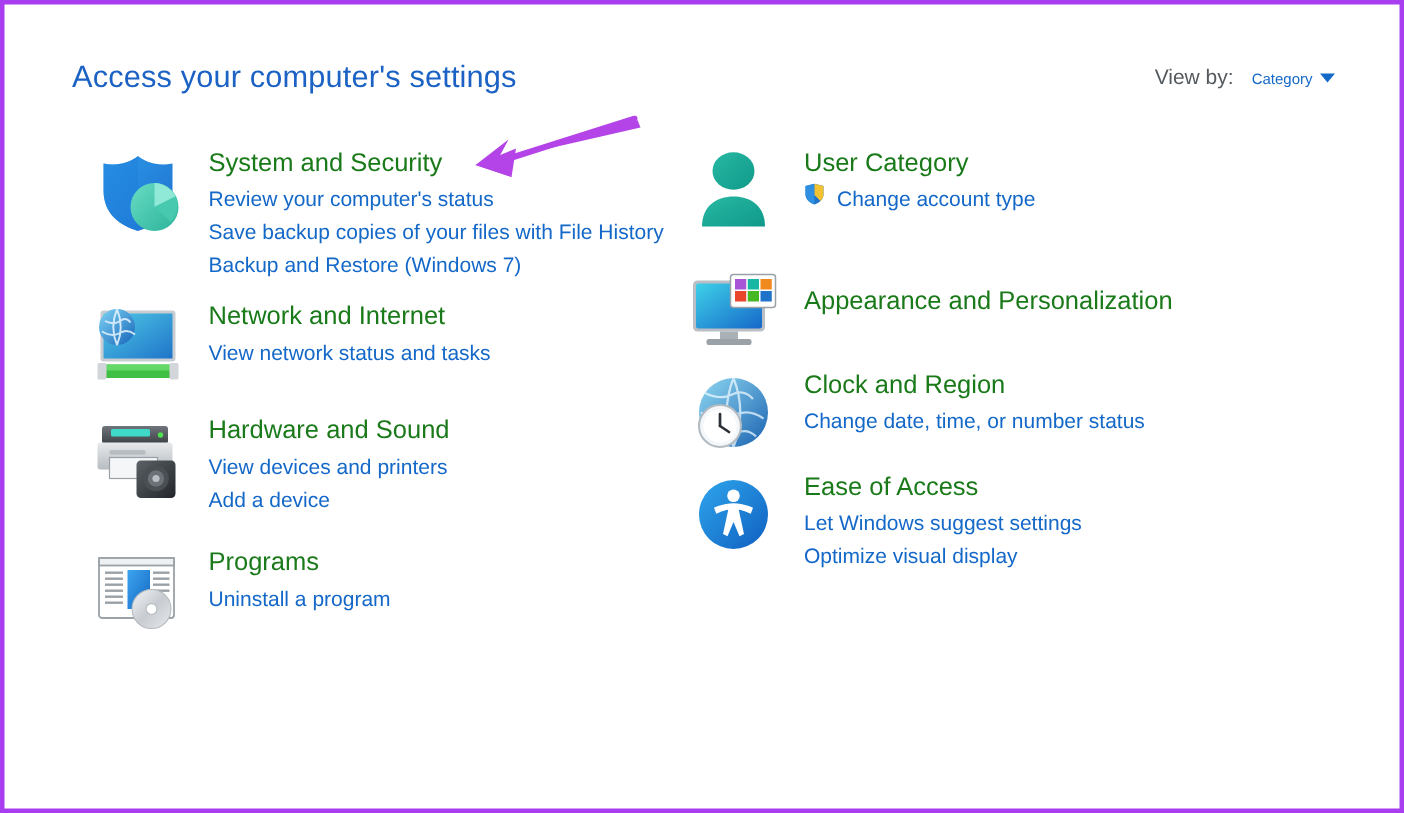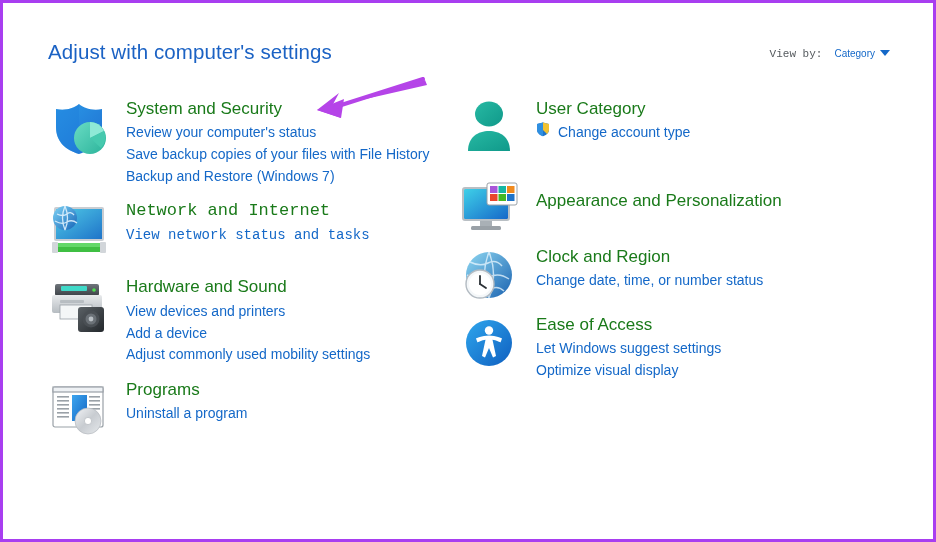--- a/index.html
+++ b/index.html
@@ -23,34 +23,34 @@
     color: #1b62c4;
     letter-spacing: 0.1px;
     white-space: nowrap;
   }
   #viewby {
     position: absolute;
     right: 43px; top: 40px;
     display: flex; align-items: baseline; gap: 12px;
     white-space: nowrap;
   }
-  #viewby .vb-label { font-size: 11px; color: #555a5e; font-family: Liberation Mono, monospace; }
+  #viewby .vb-label { font-size: 14px; color: #555a5e; }
   #viewby .vb-value { font-size: 10px; color: #1468c8; }
   #viewby .vb-caret {
     display: inline-block;
     width: 0; height: 0;
     margin-left: 5px;
     border-left: 5px solid transparent;
     border-right: 5px solid transparent;
     border-top: 6px solid #1468c8;
     vertical-align: middle;
   }
 
   .col { position: absolute; top: 96px; }
-  #col-left  { left: 45px;  width: 410px; }
+  #col-left  { left: 58px;  width: 410px; }
   #col-right { left: 455px; width: 430px; }
 
   .cat { position: relative; min-height: 52px; margin-bottom: 14px; }
   .cat-icon {
     position: absolute; left: 0; top: 0;
     width: 62px; height: 58px;
   }
   .cat-body { margin-left: 78px; }
   .cat-title {
     font-size: 17px;
@@ -71,21 +71,21 @@
   .uac-shield { flex: 0 0 auto; display: inline-block; }
 
   
   #arrow { position: absolute; left: 292px; top: 74px; pointer-events: none; }
 </style>
 </head>
 <body>
 
 <div id="frame">
 
-  <div id="page-title">Adjust with computer's settings</div>
+  <div id="page-title">Access your computer's settings</div>
 
   <div id="viewby">
     <span class="vb-label">View by:</span>
     <span>
       <span class="vb-value">Category</span><span class="vb-caret"></span>
     </span>
   </div>
 
   <div class="col" id="col-left">
 
@@ -110,21 +110,21 @@
         </svg>
       </div>
       <div class="cat-body">
         <span class="cat-title">System and Security</span>
         <a class="cat-link">Review your computer's status</a>
         <a class="cat-link">Save backup copies of your files with File History</a>
         <a class="cat-link">Backup and Restore (Windows 7)</a>
       </div>
     </div>
 
-    <div class="cat" style="min-height:48px;font-family:Liberation Mono, monospace;">
+    <div class="cat" style="min-height:48px;">
       <div class="cat-icon">
         <svg width="62" height="58" viewBox="0 0 62 58">
           <defs>
             <linearGradient id="mong" x1="0" y1="0" x2="1" y2="1">
               <stop offset="0" stop-color="#4fc9e6"></stop>
               <stop offset="1" stop-color="#1f74c9"></stop>
             </linearGradient>
             <linearGradient id="glg" x1="0" y1="0" x2="1" y2="1">
               <stop offset="0" stop-color="#7fd4f5"></stop>
               <stop offset="1" stop-color="#1664b8"></stop>
@@ -172,21 +172,20 @@
           <rect x="30" y="30" width="26" height="25" rx="3" fill="url(#spg)"></rect>
           <circle cx="43" cy="42" r="8.5" fill="#4a4f54"></circle>
           <circle cx="43" cy="42" r="5.5" fill="#6b7177"></circle>
           <circle cx="43" cy="42" r="2.4" fill="#b9bfc4"></circle>
         </svg>
       </div>
       <div class="cat-body">
         <span class="cat-title">Hardware and Sound</span>
         <a class="cat-link">View devices and printers</a>
         <a class="cat-link">Add a device</a>
-        <a class="cat-link">Adjust commonly used mobility settings</a>
       </div>
     </div>
 
     <div class="cat" style="margin-top:12px; min-height:48px;">
       <div class="cat-icon">
         <svg width="62" height="58" viewBox="0 0 62 58">
           <defs>
             <linearGradient id="pwb" x1="0" y1="0" x2="1" y2="1">
               <stop offset="0" stop-color="#3da5ef"></stop>
               <stop offset="1" stop-color="#1467c4"></stop>

